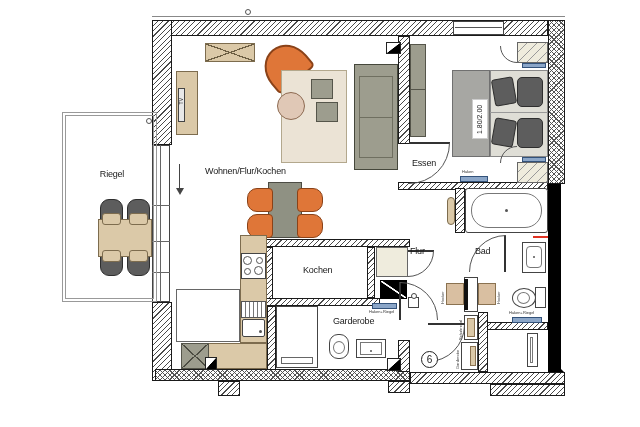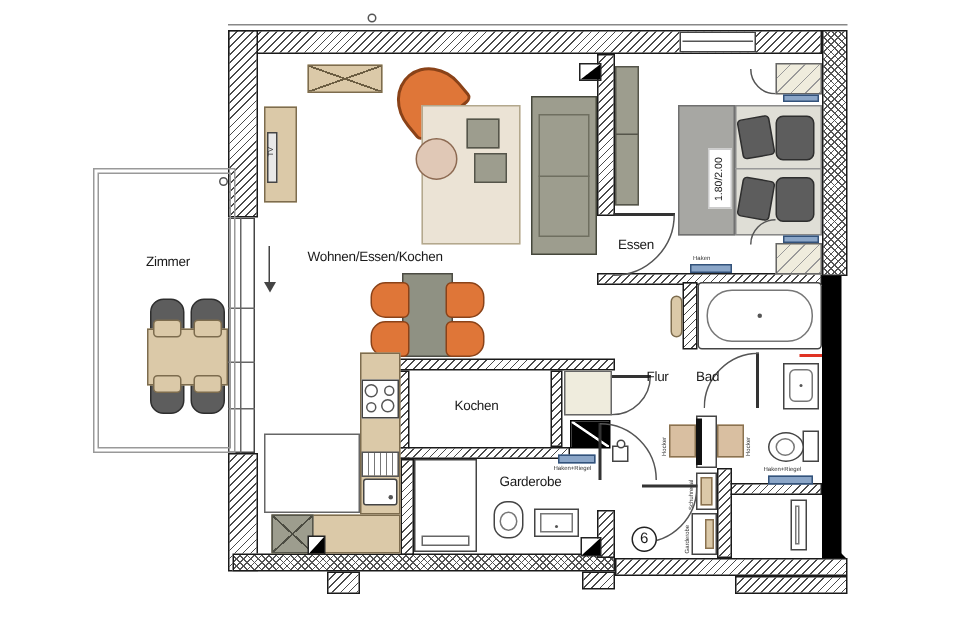--- a/index.html
+++ b/index.html
@@ -188,21 +188,21 @@
   <div class="abs arc qtr" style="left:362px;top:282px;width:76px;height:76px;"></div>
   <div class="abs leaf" style="left:428px;top:323px;width:37px;height:2px;"></div>
   <div class="abs arc qbr" style="left:391px;top:288px;width:74px;height:74px;"></div>
 
   <div class="abs tri" style="left:386px;top:42px;width:15px;height:12px;"></div>
   <div class="abs tri" style="left:387px;top:358px;width:14px;height:13px;"></div>
   <div class="abs tri" style="left:205px;top:357px;width:12px;height:13px;"></div>
   <div class="abs" style="left:548px;top:356px;width:16px;height:16px;background:linear-gradient(to bottom left,transparent 48%,#000 52%);"></div>
   <div class="abs circle" style="left:421px;top:351px;width:17px;height:17px;border:1px solid #222;background:#fff;font-size:10px;text-align:center;line-height:16px;">6</div>
 
-  <div class="abs label" style="left:82px;top:169px;width:60px;text-align:center;">Zimmer</div>
-  <div class="abs label" style="left:205px;top:166px;">Wohnen/Essen/Kochen</div>
+  <div class="abs label" style="left:82px;top:169px;width:60px;text-align:center;">Riegel</div>
+  <div class="abs label" style="left:205px;top:166px;">Wohnen/Flur/Kochen</div>
   <div class="abs label" style="left:412px;top:158px;">Essen</div>
   <div class="abs label" style="left:303px;top:265px;">Kochen</div>
-  <div class="abs label" style="left:431px;top:246px;">Flur</div>
-  <div class="abs label" style="left:464px;top:246px;">Bad</div>
+  <div class="abs label" style="left:410px;top:246px;">Flur</div>
+  <div class="abs label" style="left:475px;top:246px;">Bad</div>
   <div class="abs label" style="left:333px;top:316px;">Garderobe</div>
 
 </div>
 
 </body></html>

